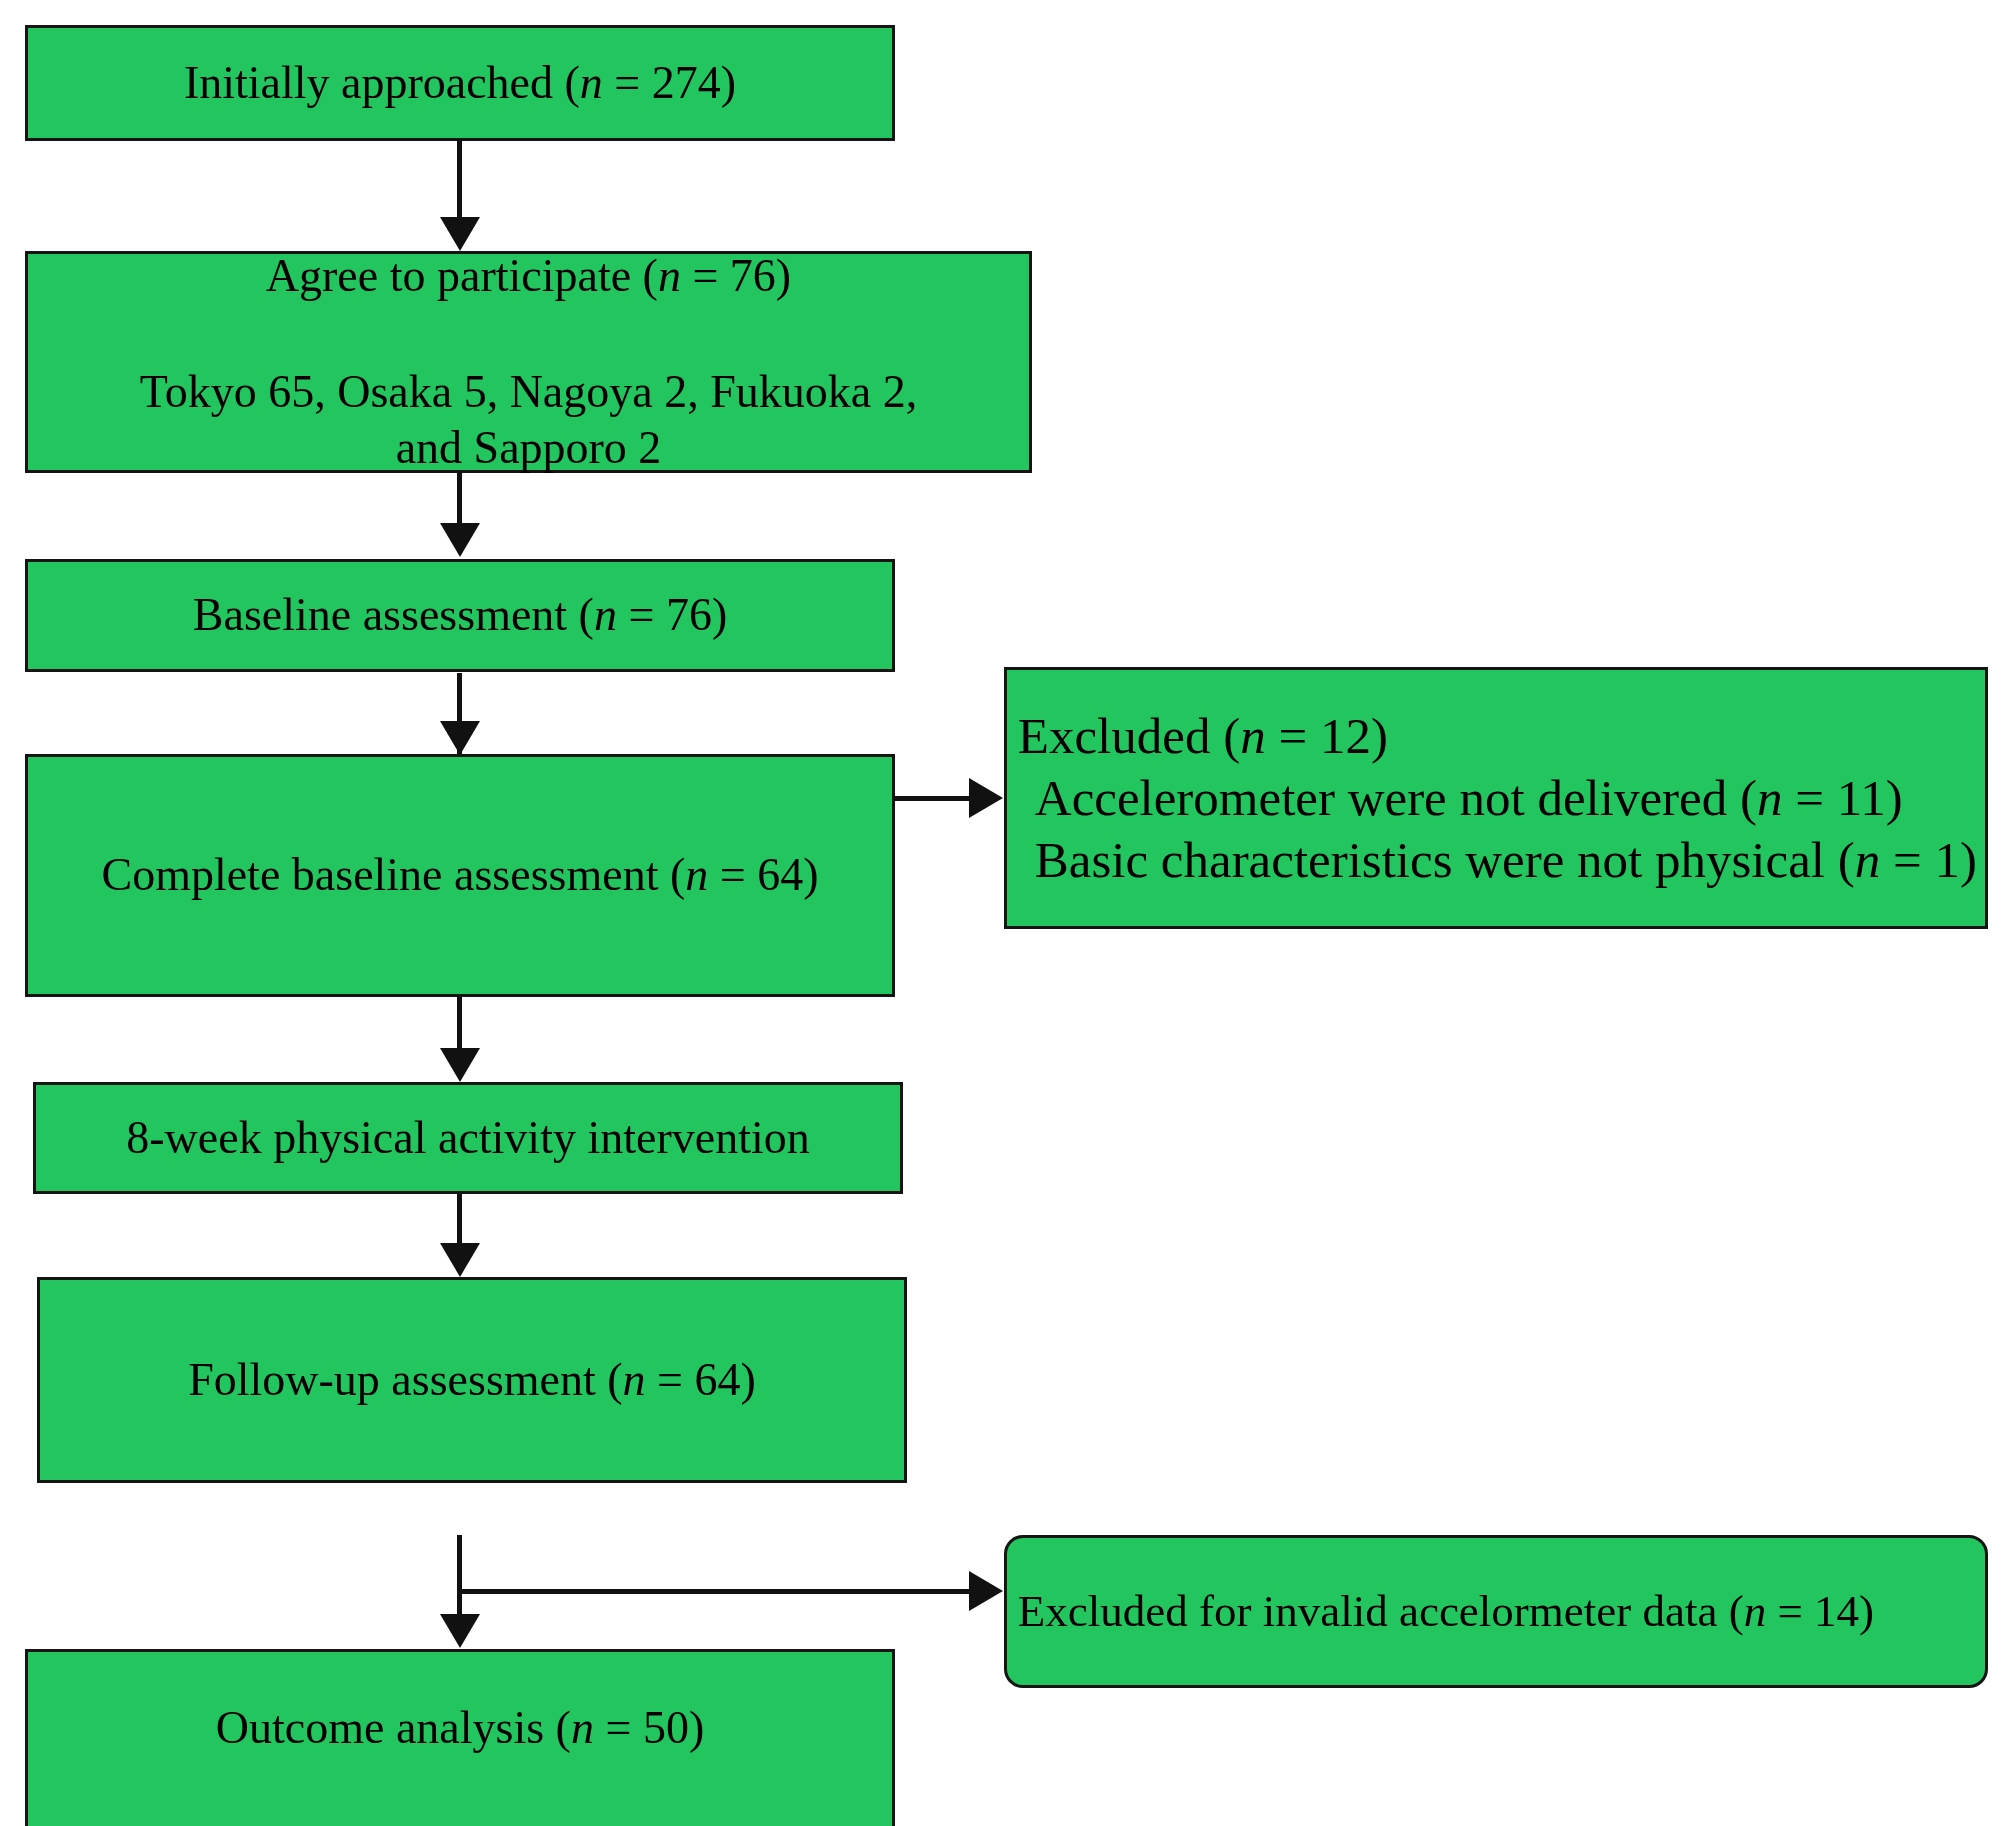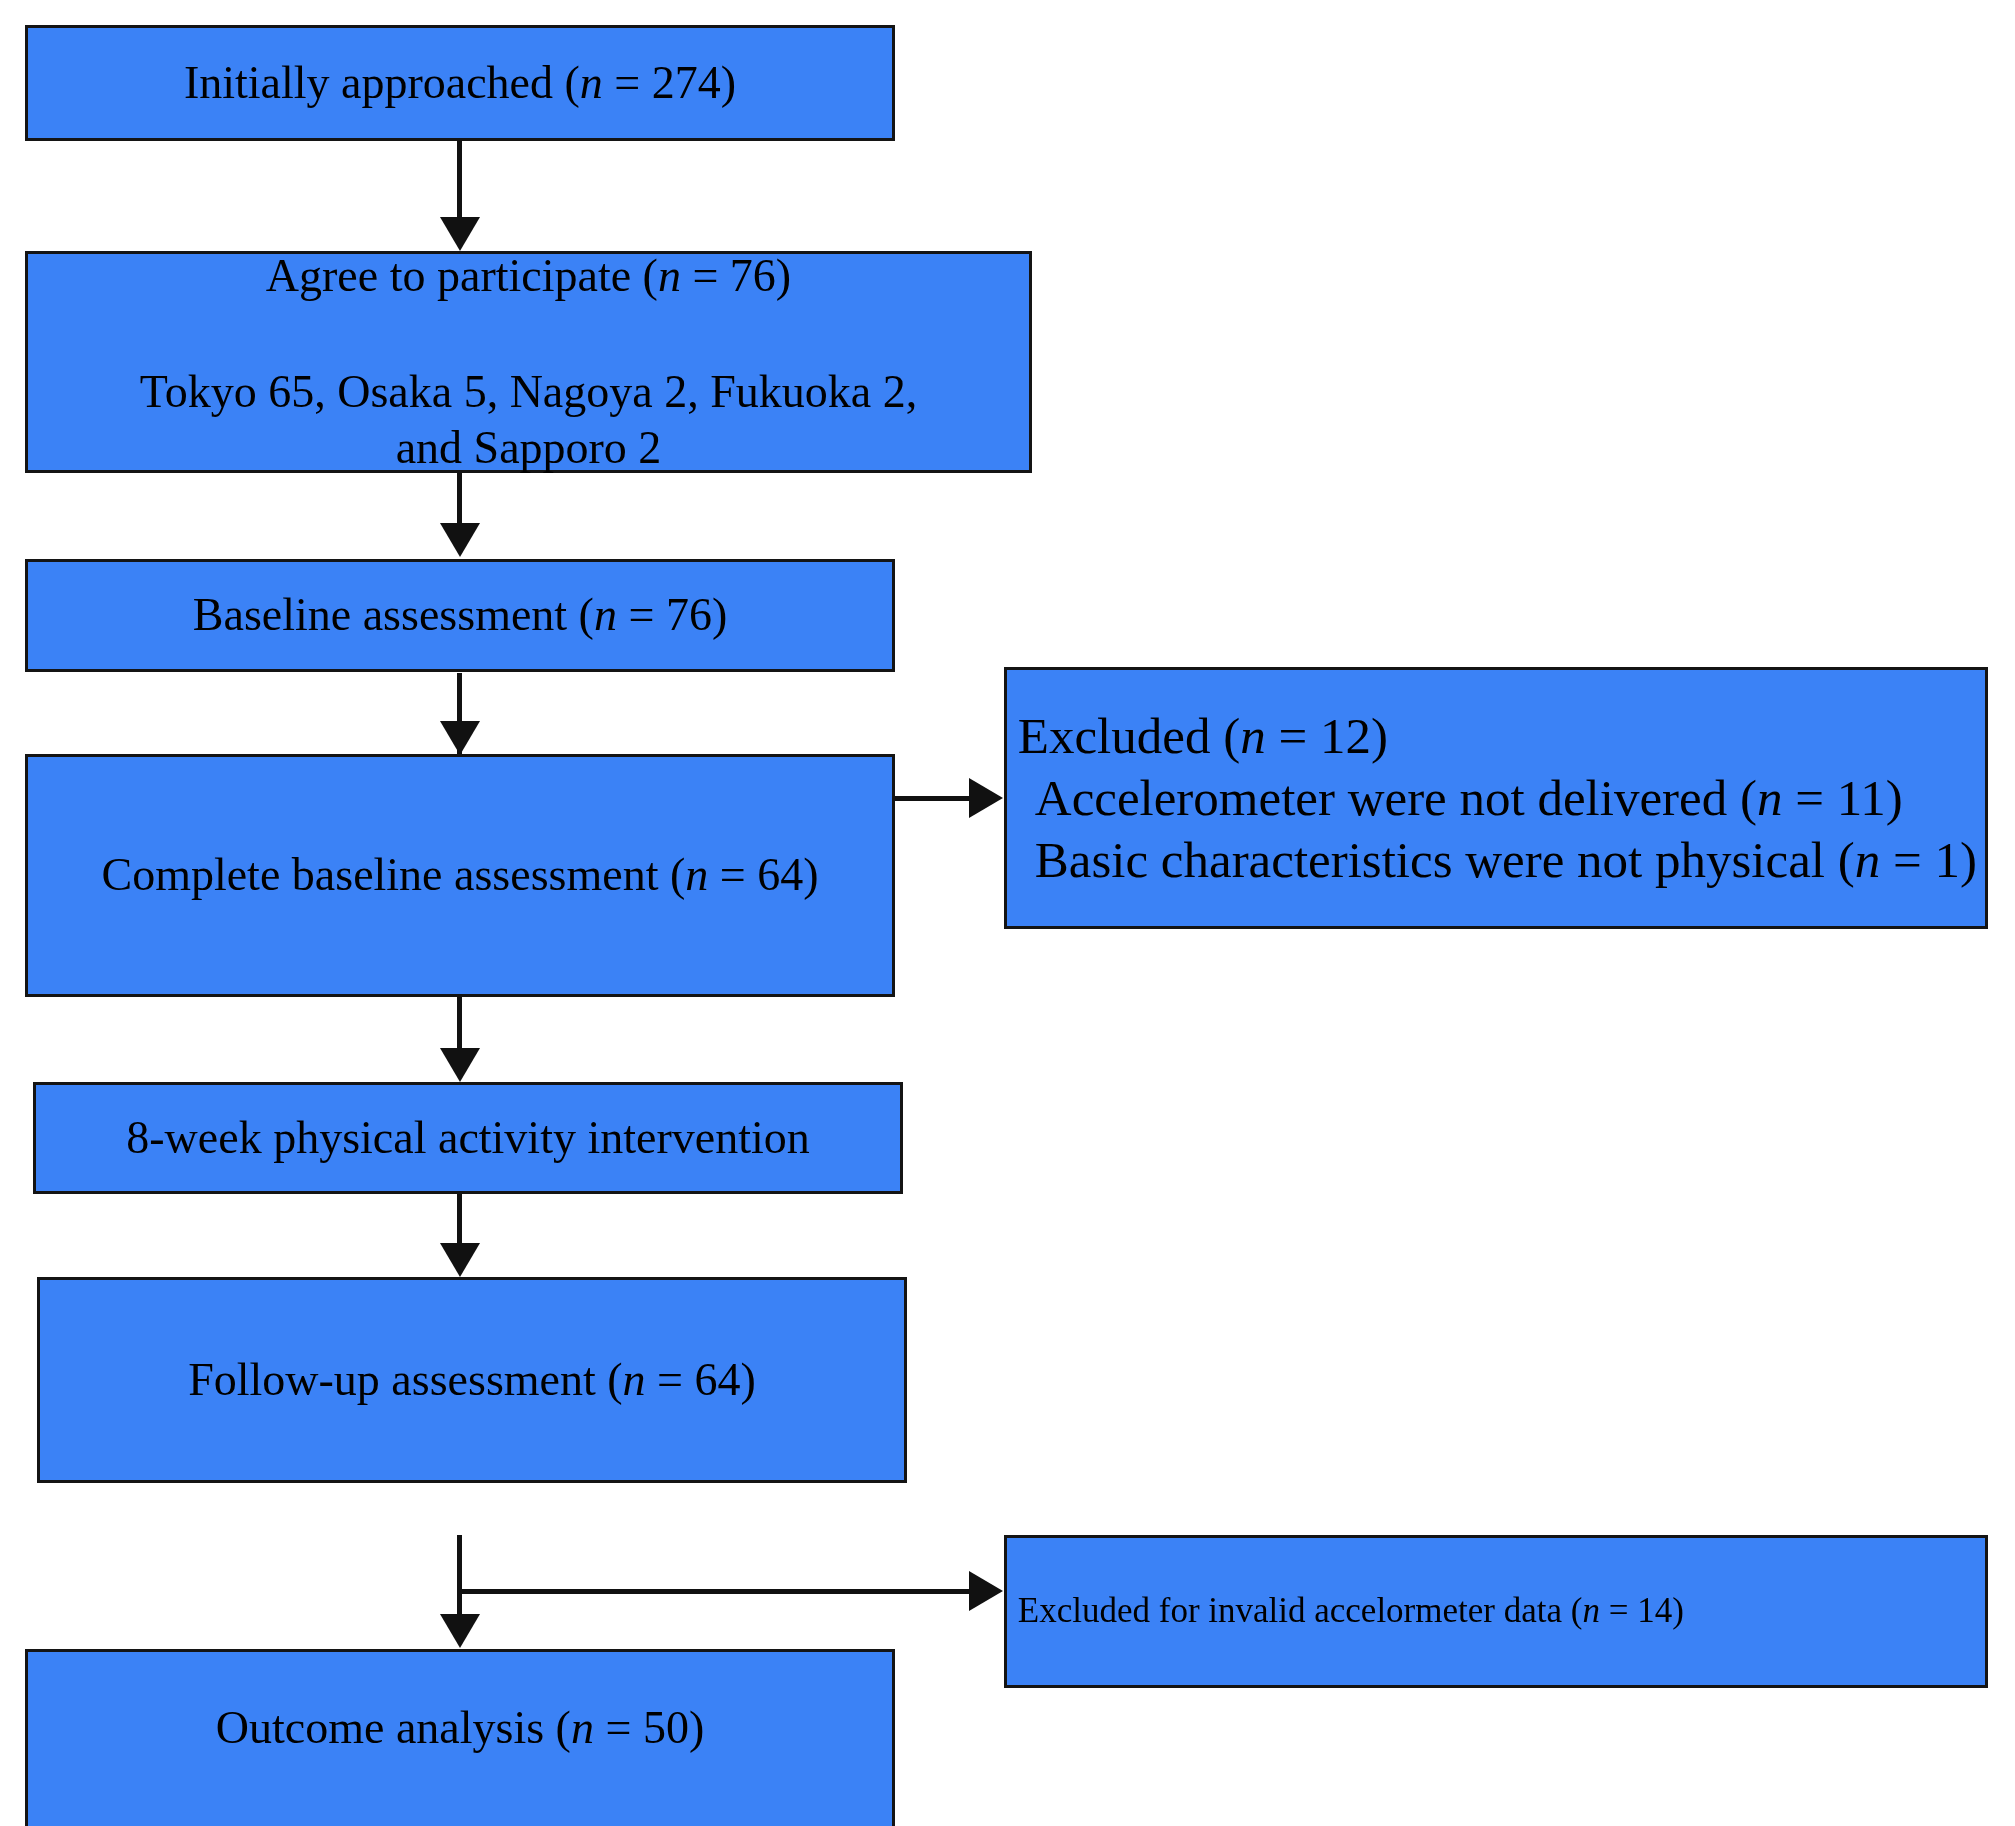--- a/index.html
+++ b/index.html
@@ -15,21 +15,21 @@
     position: relative;
     width: 2015px;
     height: 1827px;
     background: #ffffff;
     overflow: hidden;
   }
   .node {
     position: absolute;
     box-sizing: border-box;
     border: 3.9px solid #141414;
-    background: #3b82f6;
+    background: #22c55e;
     display: flex;
     flex-direction: column;
     align-items: center;
     justify-content: center;
     text-align: center;
     font-size: 46px;
     line-height: 1.22;
   }
   .node.left-align {
     align-items: flex-start;
@@ -133,21 +133,21 @@
     <div class="line"><span>Follow-up assessment (</span><span class="ital">n</span><span> = 64)</span></div>
   </div>
 
   <div class="vline" style="left:457px; top:1535px; height:57px;"></div>
   <div class="vline" style="left:457px; top:1592px; height:25px;"></div>
   <div class="arrow-down" style="left:440px; top:1614px;"></div>
 
   <div class="hline" style="left:457px; top:1589px; width:532px;"></div>
   <div class="arrow-right" style="left:969px; top:1571px;"></div>
 
-  <div class="node left-align" style="left:1004px; top:1535px; width:984px; height:153px; font-size:35px;">
+  <div class="node left-align" style="left:1004px; top:1535px; width:984px; height:153px; font-size:45px;border-radius:19px;">
     <div class="line"><span>Excluded for invalid accelormeter data (</span><span class="ital">n</span><span> = 14)</span></div>
   </div>
 
   <div class="node" style="left:25px; top:1649px; width:870px; height:192px;text-align:right;">
     <div class="line" style="margin-top:-34px;"><span>Outcome analysis (</span><span class="ital">n</span><span> = 50)</span></div>
   </div>
 
 </div>
 
 

